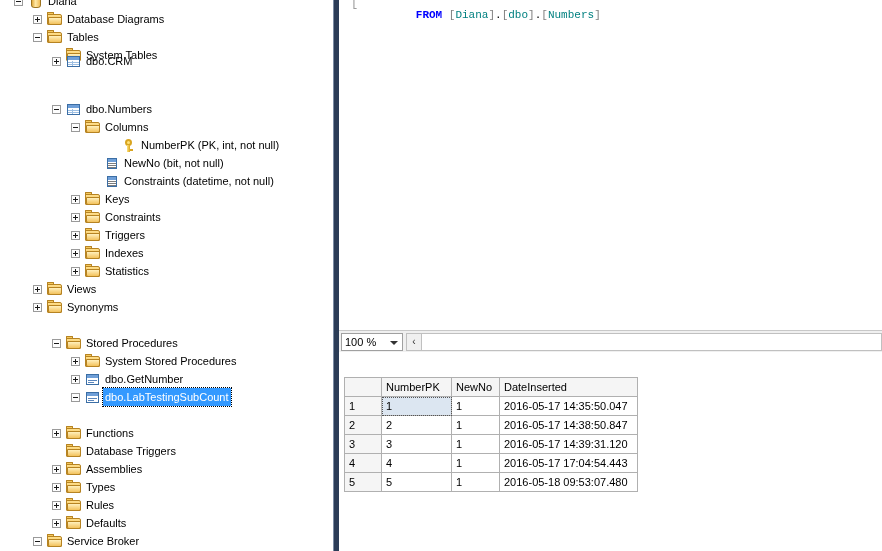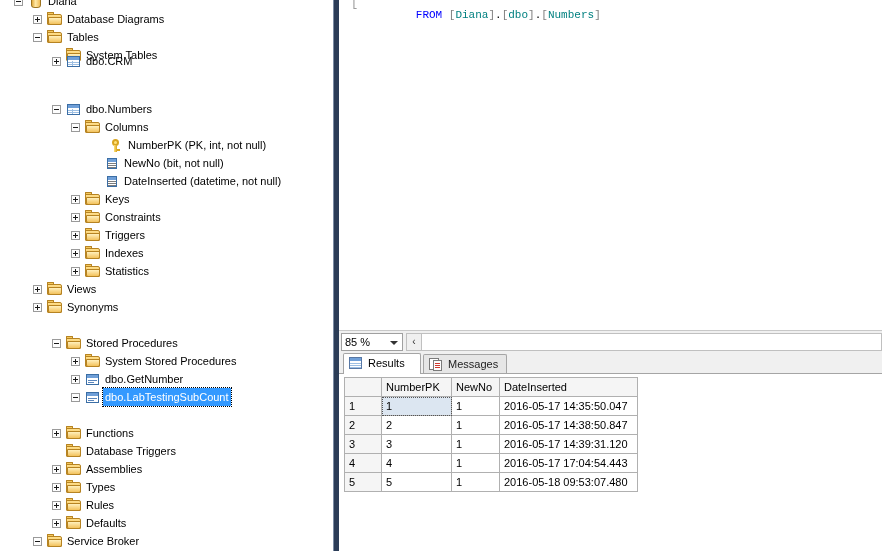--- a/index.html
+++ b/index.html
@@ -223,21 +223,21 @@
     overflow: hidden;
     font-family: "Liberation Mono", monospace;
     font-size: 11px;
   }
   #sql-line {
     position: absolute;
     left: 24px; top: -6px;
     white-space: pre;
     line-height: 14px;
   }
-  #sql-line .kw { color: #0000ff; }
+  #sql-line .kw { color: #0000ff; font-weight: bold; }
   #sql-line .br { color: #808080; }
   #sql-line .id { color: #008080; }
   #sql-line .dot { color: #000000; }
   #editor .margin-bracket {
     position: absolute;
     left: 12px; top: -4px;
     color: #9c9c9c;
     font-size: 12px;
   }
 
@@ -477,21 +477,21 @@
         <span class="expander minus" style="left:71px"></span>
         <span style="position:absolute;left:85px;top:0;width:16px;height:18px">
           <span class="ico ico-folder">
             <span class="tab"></span>
             <span class="back"></span>
             <span class="front"></span>
           </span>
         </span>
         <span class="lbl" style="left:103px">Columns</span>
       </div>
-      <div class="tree-row" style="position:absolute;left:4px;top:136px;width:372px">
+      <div class="tree-row" style="position:absolute;left:17px;top:136px;width:372px">
         <span style="position:absolute;left:104px;top:0;width:16px;height:18px">
           <span class="ico ico-key">
             <span class="ring"></span>
             <span class="shaft"></span>
             <span class="tooth"></span>
           </span>
         </span>
         <span class="lbl" style="left:122px">NumberPK (PK, int, not null)</span>
       </div>
       <div class="tree-row" style="position:absolute;left:0;top:154px;width:333px">
@@ -509,21 +509,21 @@
       <div class="tree-row" style="position:absolute;left:0;top:172px;width:333px">
         <span style="position:absolute;left:104px;top:0;width:16px;height:18px">
           <span class="ico ico-col">
             <span class="frame"></span>
             <span class="hdr"></span>
             <span class="l1"></span>
             <span class="l2"></span>
             <span class="l3"></span>
           </span>
         </span>
-        <span class="lbl" style="left:122px">DateInserted (datetime, not null)</span>
+        <span class="lbl" style="left:122px">Constraints (datetime, not null)</span>
       </div>
       <div class="tree-row" style="position:absolute;left:0;top:190px;width:333px">
         <span class="expander plus" style="left:71px"></span>
         <span style="position:absolute;left:85px;top:0;width:16px;height:18px">
           <span class="ico ico-folder">
             <span class="tab"></span>
             <span class="back"></span>
             <span class="front"></span>
           </span>
         </span>
@@ -725,44 +725,28 @@
 
     <div id="editor">
       <div class="margin-bracket">[</div>
       <div id="sql-line">
         <span class="kw">FROM</span><span class="br"> [</span><span class="id">Diana</span><span class="br">]</span><span class="dot">.</span><span class="br">[</span><span class="id">dbo</span><span class="br">]</span><span class="dot">.</span><span class="br">[</span><span class="id">Numbers</span><span class="br">]</span>
       </div>
     </div>
 
     <div id="editor-status">
       <div id="zoom-combo">
-        <span class="val">85 %</span>
+        <span class="val">100 %</span>
         <span class="arrow"></span>
       </div>
       <div id="scroll-left-btn">‹</div>
       <div id="hscroll-track"></div>
     </div>
 
     <div id="results-pane">
-      <div id="result-tabs">
-          <div class="res-tab active" style="left:4px;width:78px"><span class="tabico tabico-grid">
-              <span class="f"></span>
-              <span class="h"></span>
-              <span class="gl" style="top:6px"></span>
-              <span class="gl" style="top:8px"></span>
-              <span class="gl" style="top:10px"></span>
-            </span><span>Results</span></div>
-          <div class="res-tab inactive" style="left:84px;width:84px"><span class="tabico tabico-msg">
-              <span class="p"></span>
-              <span class="p2"></span>
-              <span class="bar" style="top:5px"></span>
-              <span class="bar" style="top:7px"></span>
-              <span class="bar" style="top:9px"></span>
-            </span><span>Messages</span></div>
-        </div>
 
       <table id="grid">
         <thead>
           <tr>
             <th class="rowhdr"></th>
             <th class="c-pk">NumberPK</th>
             <th class="c-new">NewNo</th>
             <th class="c-date">DateInserted</th>
           </tr>
         </thead>

